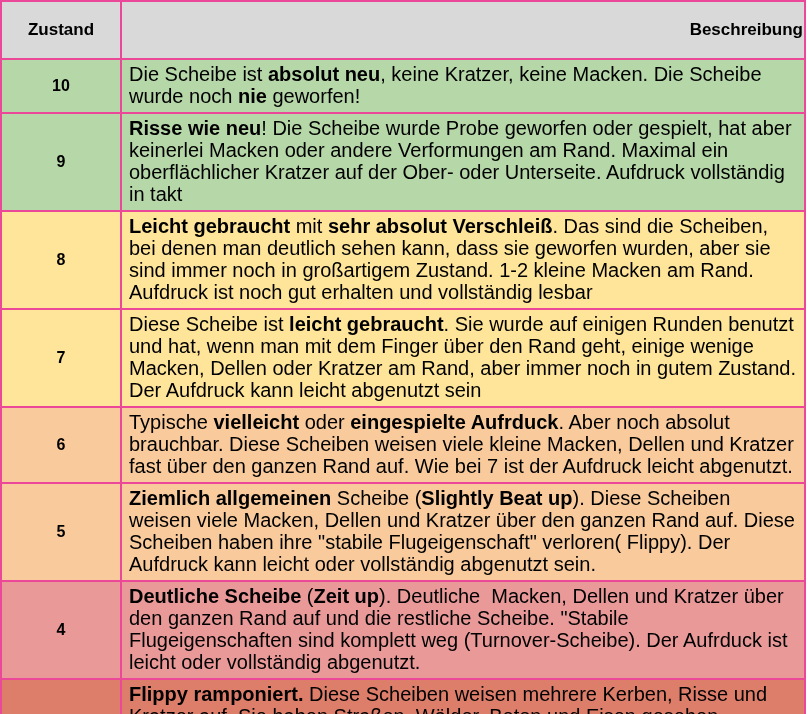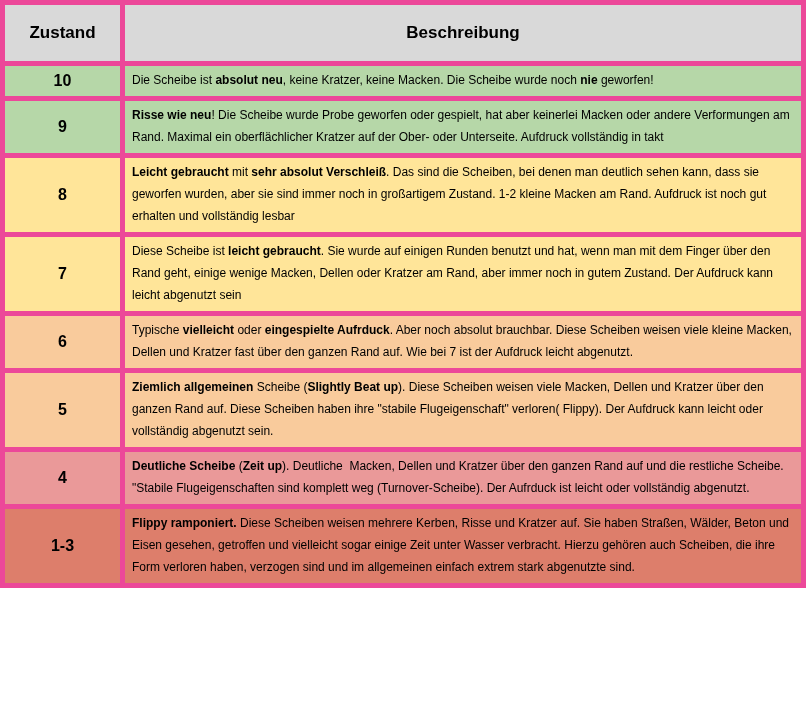--- a/index.html
+++ b/index.html
@@ -12,21 +12,21 @@
     width: 808px;
   }
   table.condition-table {
     width: 806px;
     border-collapse: collapse;
     table-layout: fixed;
     border: 2px solid #111111;
   }
   table.condition-table th,
   table.condition-table td {
-    border: 5px solid #ec4899;
+    border: 2px solid #ec4899;
   }
   thead th {
     height: 54px;
     font-size: 17px;
     font-weight: bold;
     text-align: center;
     vertical-align: middle;
     color: #000000;
   }
   thead tr {
@@ -35,40 +35,40 @@
   col.col-condition { width: 120px; }
   td.condition-cell {
     text-align: center;
     vertical-align: middle;
     font-size: 16px;
     font-weight: bold;
     color: #000000;
   }
   td.description-cell {
     padding: 3px 7px 5px 7px;
-    font-size: 12px;
+    font-size: 20px;
     line-height: 22px;
     vertical-align: middle;
     color: #000000;
     white-space: pre-wrap;
   }
 </style>
 </head>
 <body>
 
 <div class="table-wrap">
   <table class="condition-table">
     <colgroup>
       <col class="col-condition">
       <col class="col-description">
     </colgroup>
     <thead>
       <tr>
         <th style="background: rgb(217, 217, 217);">Zustand</th>
-        <th style="background: rgb(217, 217, 217);">Beschreibung</th>
+        <th style="background: rgb(217, 217, 217); text-align: right;">Beschreibung</th>
       </tr>
     </thead>
     <tbody id="table-body">
         <tr style="background: rgb(182, 215, 168);">
           <td class="condition-cell">10</td>
           <td class="description-cell">Die Scheibe ist <b>absolut neu</b>, keine Kratzer, keine Macken. Die Scheibe wurde noch <b>nie</b> geworfen!</td>
         </tr>
         <tr style="background: rgb(182, 215, 168);">
           <td class="condition-cell">9</td>
           <td class="description-cell"><b>Risse wie neu</b>! Die Scheibe wurde Probe geworfen oder gespielt, hat aber keinerlei Macken oder andere Verformungen am Rand. Maximal ein oberflächlicher Kratzer auf der Ober- oder Unterseite. Aufdruck vollständig in takt</td>

